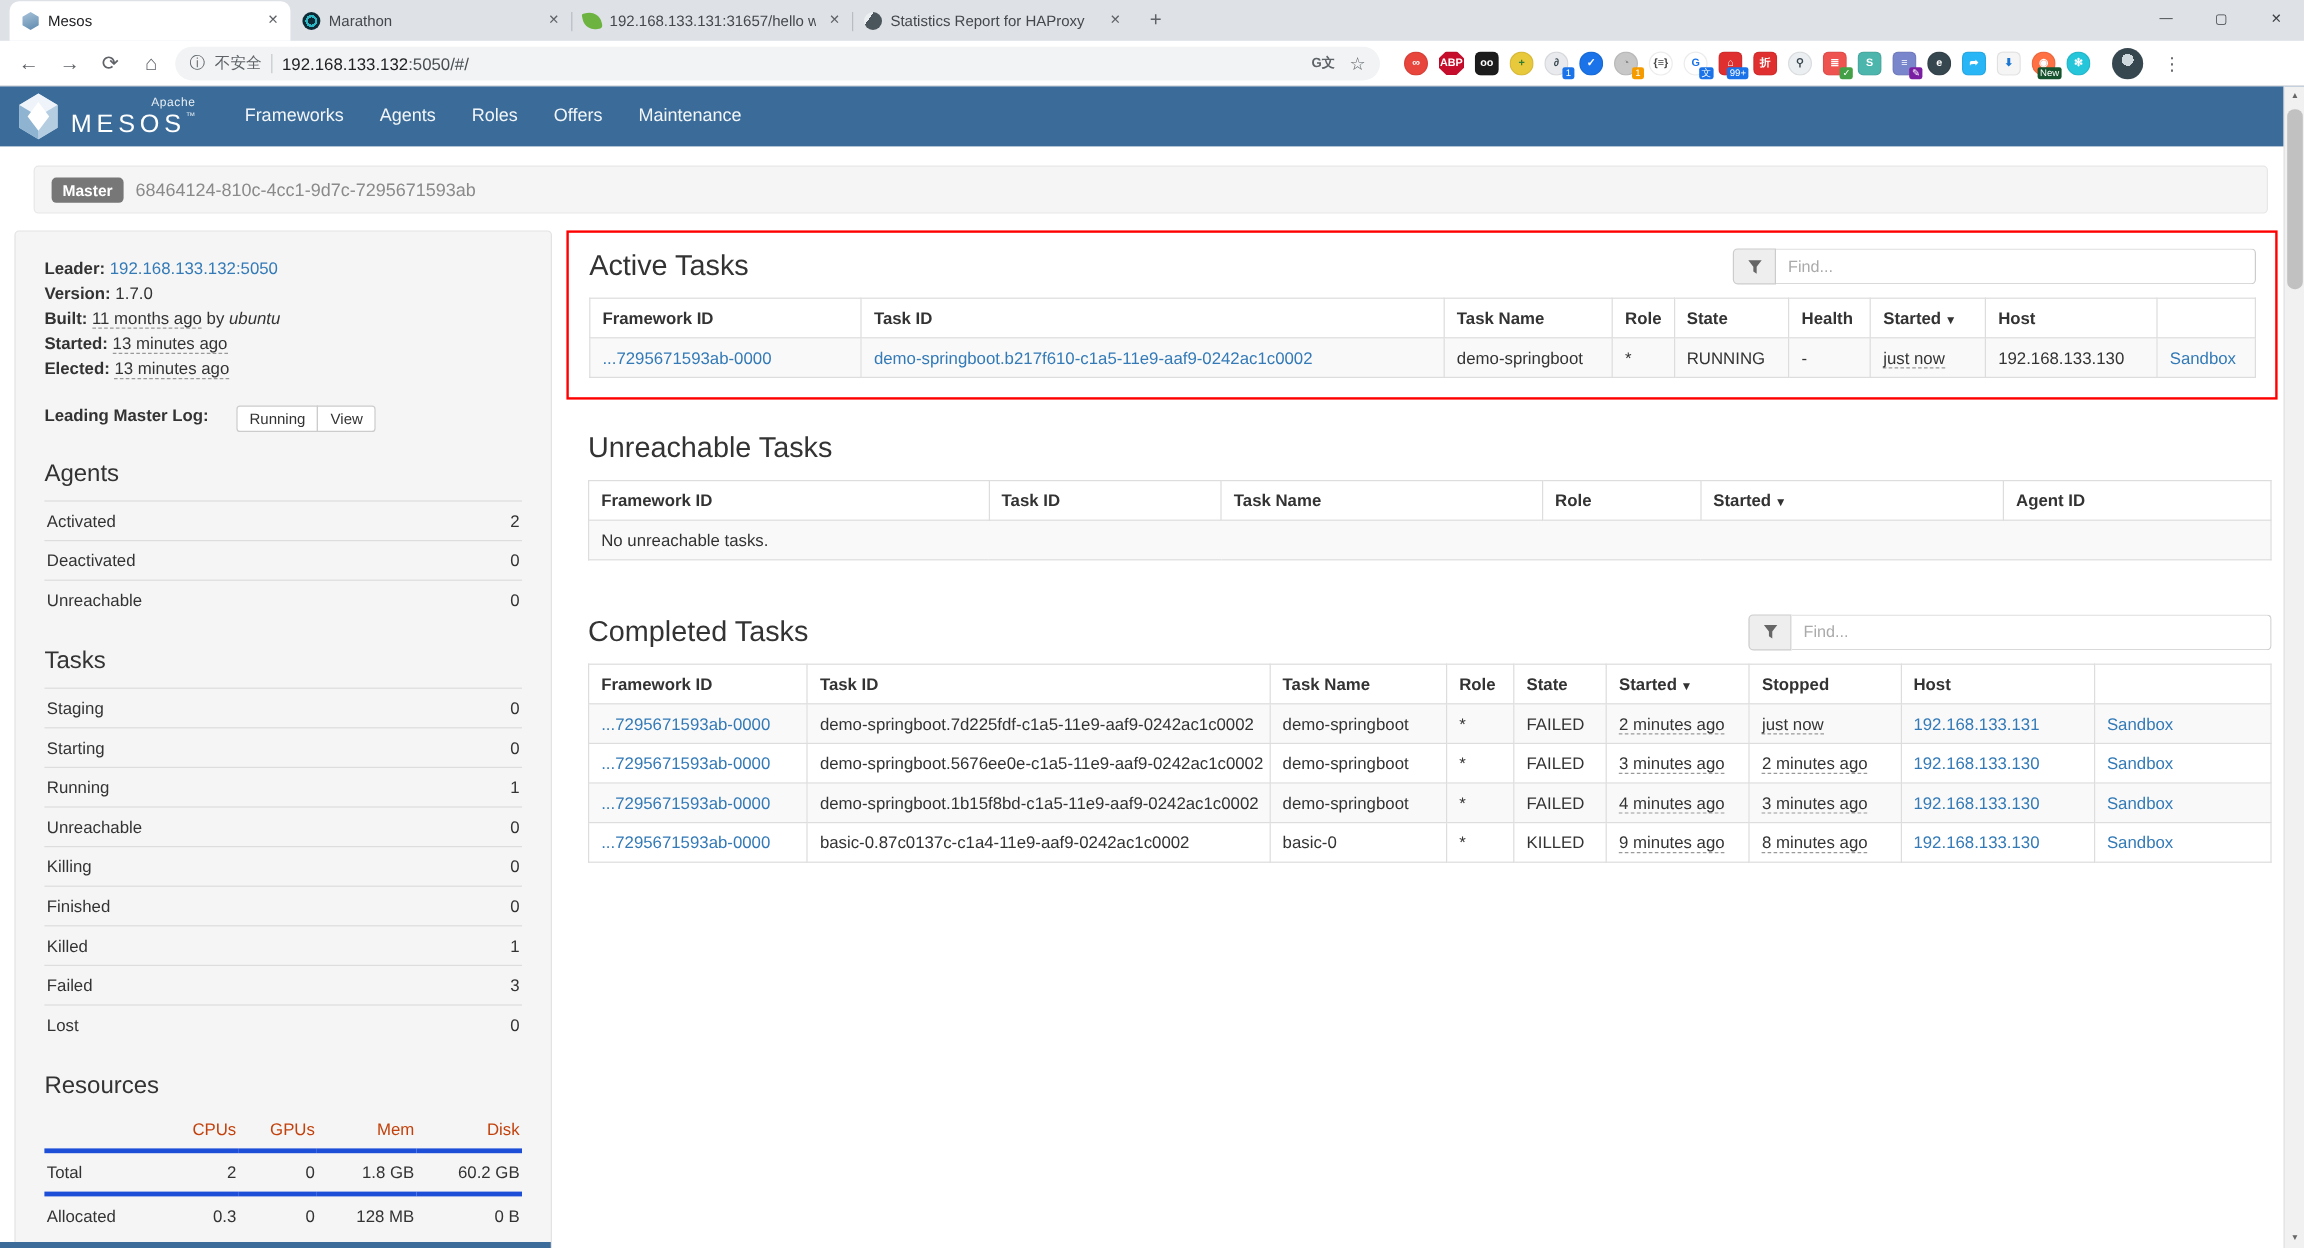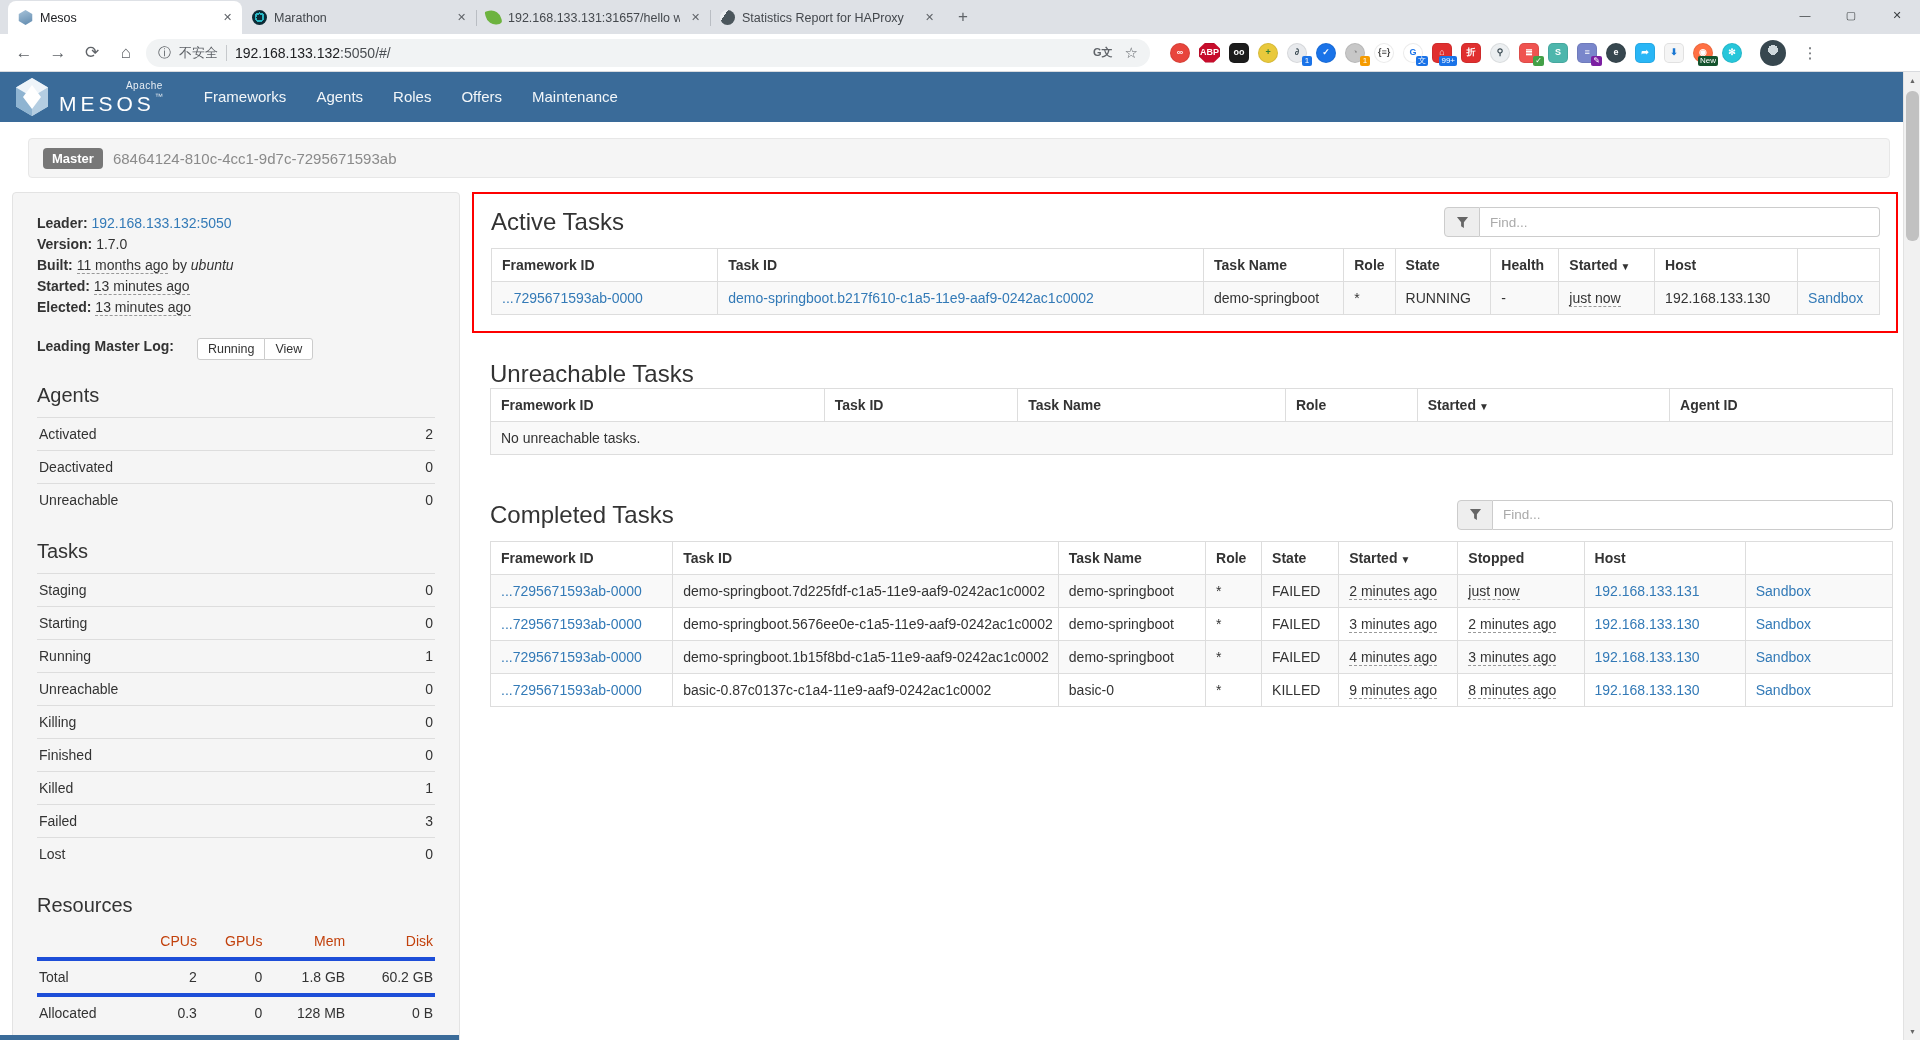--- a/index.html
+++ b/index.html
@@ -91,21 +91,21 @@
   .filter-group{display:flex; height:30px;}
   .filter-btn{width:36px; background:#eee; border:1px solid #ccc; border-radius:4px 0 0 4px; display:flex; align-items:center; justify-content:center;}
   .filter-input{width:400px; border:1px solid #ccc; border-left:none; border-radius:0 4px 4px 0; padding:0 10px; font-size:13.5px; color:#555; font-family:inherit; background:#fff; outline:none;}
   .filter-input::placeholder{color:#aaa;}
   table.data{width:100%; border-collapse:collapse; table-layout:fixed; background:#fff; font-size:14px;}
   table.data th, table.data td{border:1px solid var(--border); padding:8px 10px; text-align:left; overflow:hidden; white-space:nowrap;}
   table.data th{font-weight:bold; color:#333;}
   tr.striped{background:#f9f9f9;}
   .sort{font-size:10px; margin-left:3px;}
   .plain-section{margin-bottom:27px;}
-  .plain-section > h3{}
+  .plain-section > h3{margin-bottom:12px;}
   .completed-section{margin-top:45px;}
 
   
   .page-scrollbar{position:absolute; top:72px; right:0; bottom:0; width:17px; background:#f1f1f1; border-left:1px solid #e2e2e2;}
   .sb-arrow{position:absolute; left:0; width:17px; height:17px; font-size:7px; color:#666; text-align:center; line-height:17px;}
   .sb-arrow.up{top:0;}
   .sb-arrow.down{bottom:0;}
   .sb-thumb{position:absolute; left:2px; top:19px; width:13px; height:150px; background:#c1c1c1; border-radius:6px;}
   .bottom-strip{position:absolute; left:0; bottom:0; width:459px; height:5px; background:var(--navbar);}
 </style>

